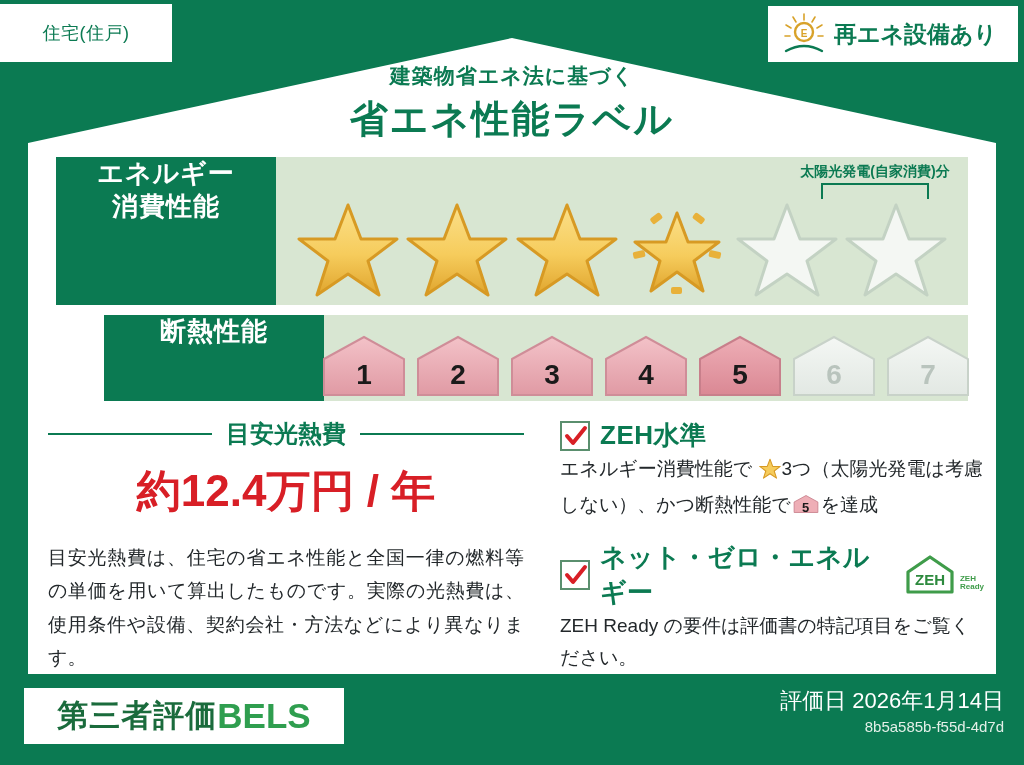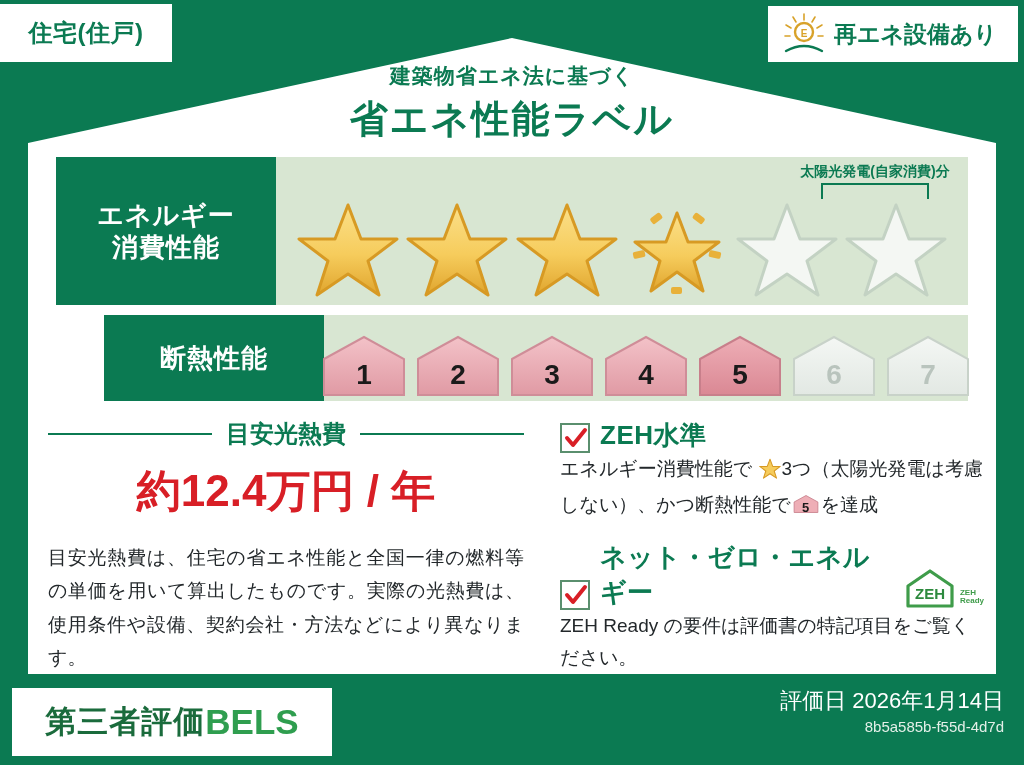--- a/index.html
+++ b/index.html
@@ -29,21 +29,21 @@
 
   
   .type-badge {
     position: absolute; left: 0px; top: 4px;
     width: 172px; height: 58px;
     background: #ffffff;
     display: flex; align-items: center; justify-content: center;
     z-index: 6;
   }
   .type-badge span {
-    color: #0b7a52; font-size: 24px; font-weight: bold;
+    color: #0b7a52; font-size: 18px; font-weight: normal;
     letter-spacing: 0.5px;
   }
 
   
   .reene-badge {
     position: absolute; right: 6px; top: 6px;
     width: 250px; height: 56px;
     background: #ffffff;
     display: flex; align-items: center; gap: 6px;
     padding-left: 12px;
@@ -73,21 +73,21 @@
     width: 912px; z-index: 5;
   }
   .perf-row { display: flex; height: 148px; }
   .perf-row.insul { height: 86px; margin-top: 10px; padding-left: 48px; }
 
   .perf-label {
     width: 220px; flex: 0 0 220px;
     background: #0b7a52;
     color: #ffffff;
     display: flex; flex-direction: column;
-    align-items: center; justify-content: center;
+    align-items: center; 
     font-size: 26px; font-weight: bold; line-height: 1.25;
     letter-spacing: 1px;
   }
   .perf-value {
     flex: 1 1 auto;
     background: #d8e6d2;
     position: relative;
   }
 
   
@@ -153,21 +153,21 @@
     margin-top: 20px;
     color: #23282b; font-size: 19px; line-height: 1.75;
     text-align: justify;
   }
 
   
   .claims {
     position: absolute; left: 560px; top: 418px;
     width: 424px; z-index: 5;
   }
-  .claim-head { display: flex; align-items: flex-end; gap: 10px; }
+  .claim-head { display: flex; align-items: center; gap: 10px; }
   .check-box {
     width: 30px; height: 30px; flex: 0 0 30px;
     border: 2px solid #5a8f6e; background: #fff;
     position: relative;
   }
   .check-box svg { position: absolute; left: 2px; top: 1px; }
   .claim-title {
     color: #0b7a52; font-size: 26px; font-weight: bold; letter-spacing: 0.5px;
   }
   .claim-body {
@@ -185,22 +185,22 @@
   }
   .zeh-logo { margin-left: 6px; display: inline-flex; align-items: flex-end; }
   .zeh-ready-txt {
     font-size: 8px; font-weight: bold; color: #3f9c4a; line-height: 1.05;
     margin-left: 3px; margin-bottom: 4px;
   }
 
   
   .footer { position: absolute; left: 0; bottom: 0; width: 1024px; height: 91px; z-index: 5; }
   .bels-badge {
-    position: absolute; left: 12px; top: 14px;
-    width: 320px; height: 68px; background: #ffffff;
+    position: absolute; left: 24px; top: 14px;
+    width: 320px; height: 56px; background: #ffffff;
     display: flex; align-items: center; justify-content: center; gap: 0;
   }
   .bels-badge .jp { color: #1a6b3c; font-size: 31px; font-weight: bold; letter-spacing: 1px; }
   .bels-badge .en { color: #2f9e4f; font-size: 35px; font-weight: bold; letter-spacing: 0px; }
   .prop-name {
     position: absolute; left: 352px; top: 26px;
     color: #ffffff; font-size: 24px; font-weight: 500;
     white-space: nowrap;
   }
   .eval-date {

